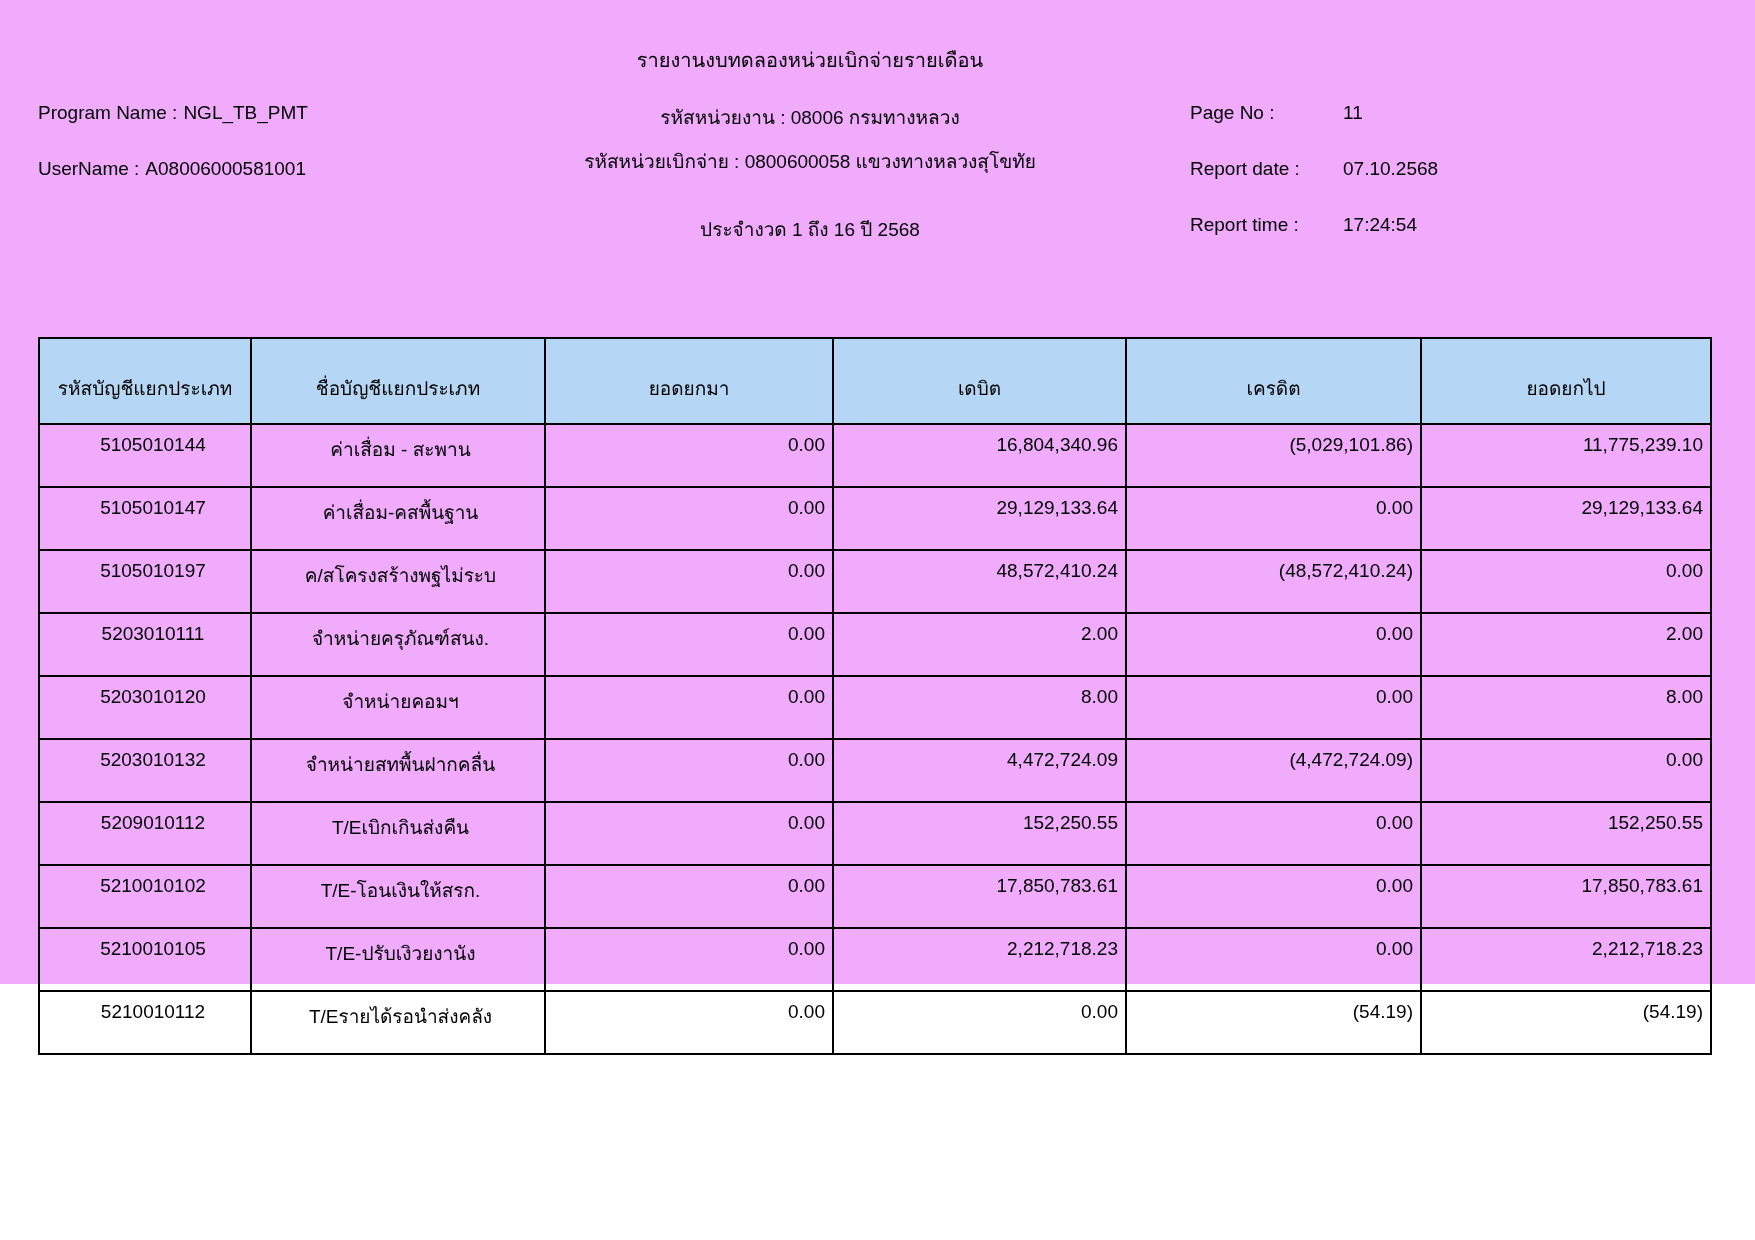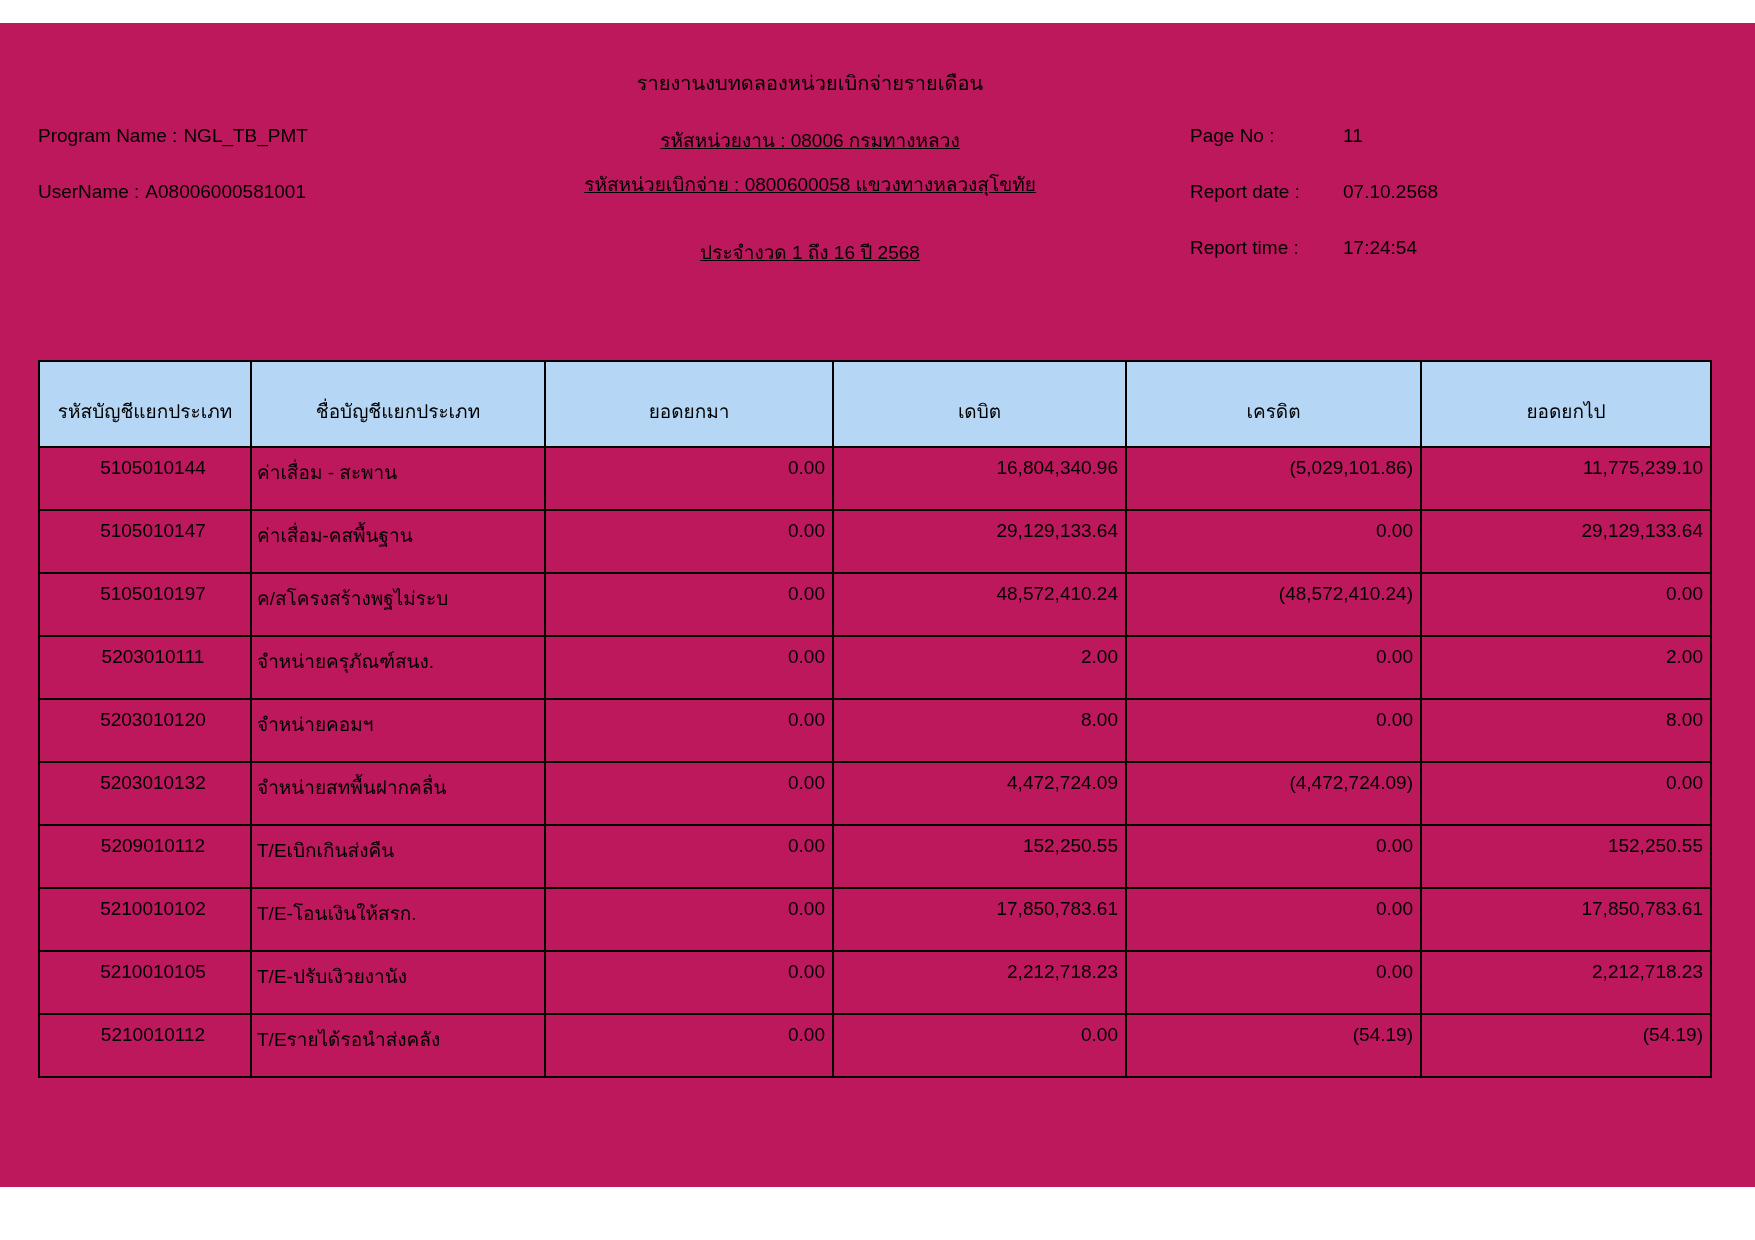--- a/index.html
+++ b/index.html
@@ -3,38 +3,37 @@
 <meta charset="utf-8">
 <style>
   * { margin: 0; padding: 0; box-sizing: border-box; }
   html, body {
     width: 1755px; height: 1240px;
     background: #ffffff;
     font-family: "Liberation Sans", sans-serif;
     color: #000;
     overflow: hidden;
   }
-  .page { position: relative; width: 1755px; height: 1164px; background: #be185d; margin-top: 23px; }
+  .page { position: relative; width: 1755px; height: 984px; background: #f0abfc; }
 
   .report-title {
     position: absolute;
     top: 44px; left: 810px;
     transform: translateX(-50%);
     font-size: 20px;
     white-space: nowrap;
   }
   .info-line { position: absolute; font-size: 19px; white-space: nowrap; }
   .info-line .lbl { margin-right: 6px; }
   .center-line {
     position: absolute;
     left: 810px;
     transform: translateX(-50%);
     font-size: 19px;
     white-space: nowrap;
-    text-decoration: underline;
   }
   .right-label { position: absolute; left: 1190px; font-size: 19px; white-space: nowrap; }
   .right-value { position: absolute; left: 1343px; font-size: 19px; white-space: nowrap; }
 
   table.tb {
     position: absolute;
     left: 38px; top: 337px;
     width: 1672px;
     border-collapse: collapse;
     table-layout: fixed;
@@ -50,21 +49,21 @@
     text-align: center;
     vertical-align: middle;
     padding-top: 14px;
   }
   table.tb td {
     height: 63px;
     vertical-align: top;
     padding-top: 9px;
   }
   td.code { text-align: center;  padding-left: 16px; }
-  td.name { text-align: left;  padding-left: 5px; border-radius: 25px;  }
+  td.name { text-align: center;  padding-left: 5px; border-radius: 25px;  }
   td.num  { text-align: right; padding-right: 7px; }
 </style>
 </head>
 <body>
 
 <div class="page">
 
   <div class="report-title">รายงานงบทดลองหน่วยเบิกจ่ายรายเดือน</div>
 
   <div class="info-line" style="top:102px;left:38px">

